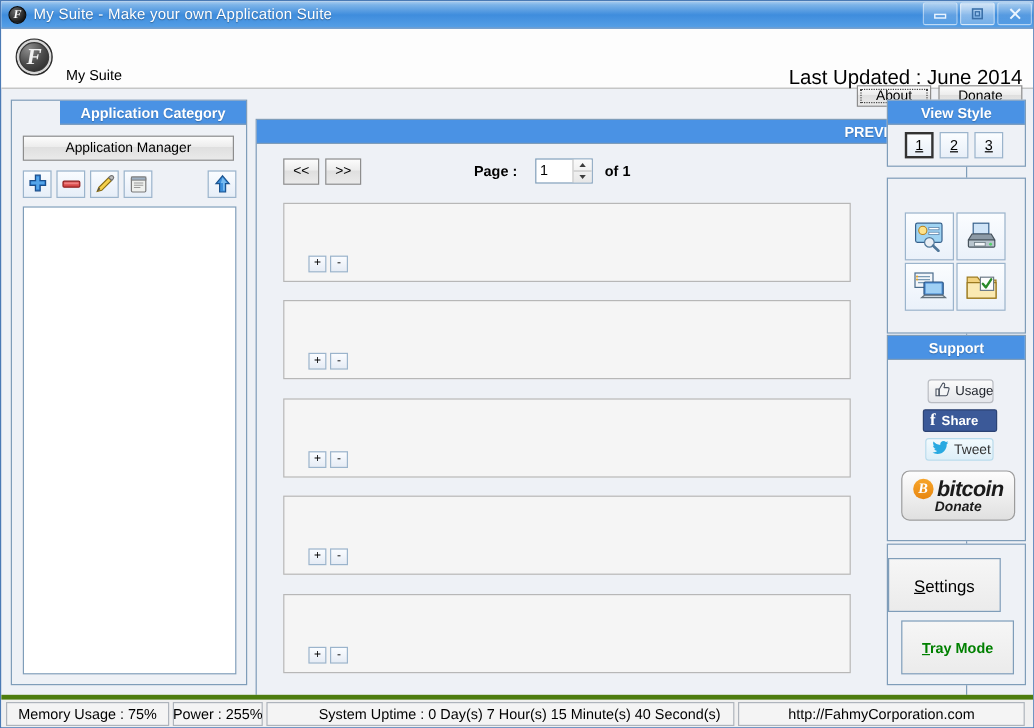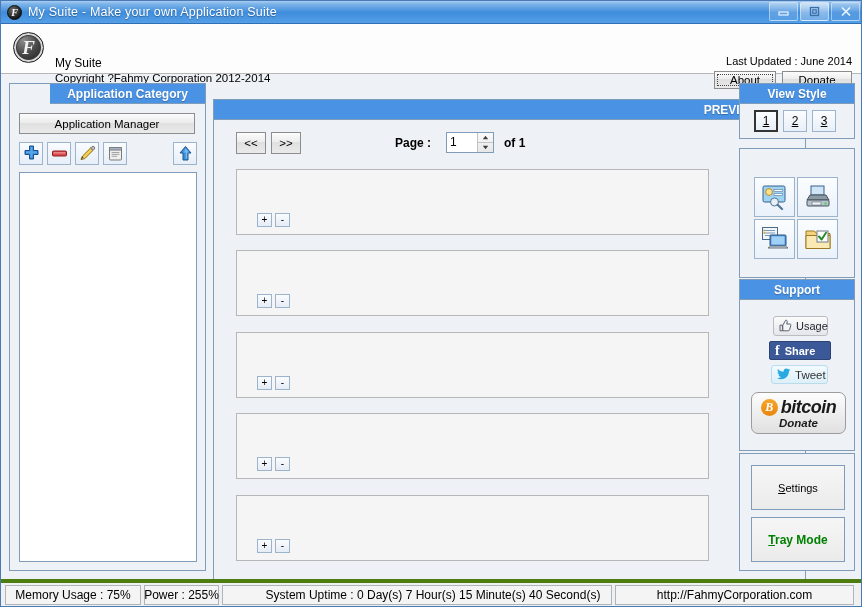--- a/index.html
+++ b/index.html
@@ -77,21 +77,21 @@
   #brand-name {
     position: absolute; left: 54px; top: 32px;
     font-size: 12px; font-weight: normal; color: #000;
   }
   #brand-copy {
     position: absolute; left: 54px; top: 48px;
     font-size: 11.5px; color: #000;
   }
   #lastupdated {
     position: absolute; right: 9px; top: 31px;
-    font-size: 11px; color: #000; white-space: nowrap;
+    font-size: 17px; color: #000; white-space: nowrap;
   }
   #hdr-buttons {
     position: absolute; right: 9px; top: 47px;
     display: flex; gap: 6px; margin-left: 12px;
   }
   .winbutton {
     background: linear-gradient(to bottom, #fcfcfc, #ececec 45%, #dfdfdf 46%, #eaeaea);
     border: 1px solid #8d8d8d;
     font-family: "Liberation Sans", sans-serif;
     font-size: 11.5px; color: #000;
@@ -237,25 +237,25 @@
     background: linear-gradient(to bottom,#f7a52a,#e8860f);
     color: #fff; font-family: "Liberation Serif", serif; font-weight: bold;
     font-size: 12px; font-style: italic;
     display: flex; align-items: center; justify-content: center;
   }
   #bitcoin-word { font-size: 18px; font-weight: bold; font-style: italic; color: #1b1b1b; letter-spacing: -.5px; }
   #bitcoin-sub { font-size: 11.5px; font-weight: bold; font-style: italic; color: #1b1b1b; margin-top: -1px; }
 
   #actions-panel { left: 738px; top: 452px; width: 116px; height: 118px; }
   #btn-settings {
-    position: absolute; left: 11px; top: 11px; width: 94px; height: 45px;
+    position: absolute; left: 0; top: 11px; width: 94px; height: 45px;
     background: linear-gradient(to bottom,#f6f6f6,#ebebeb);
     border: 1px solid #7f9db9;
     display: flex; align-items: center; justify-content: center;
-    font-size: 11px; color: #000;
+    font-size: 14px; color: #000;
   }
   #btn-traymode {
     position: absolute; left: 11px; top: 63px; width: 94px; height: 45px;
     background: linear-gradient(to bottom,#f6f6f6,#ebebeb);
     border: 1px solid #7f9db9;
     display: flex; align-items: center; justify-content: center;
     font-size: 12px; font-weight: bold; color: #008000;
   }
 
   
@@ -301,21 +301,20 @@
         <svg width="12" height="11" viewBox="0 0 12 11">
             <path d="M2 1.5 L10 9.5 M10 1.5 L2 9.5" stroke="#eaf4ff" stroke-width="1.7" fill="none"></path>
           </svg>
       </div>
     </div>
   </div>
 
   <div id="header">
     <div id="brand-logo">F</div>
     <div id="brand-name">My Suite</div>
-    <div id="brand-copy">Copyright ?Fahmy Corporation 2012-2014</div>
     <div id="lastupdated">Last Updated : June 2014</div>
     <div id="hdr-buttons">
       <div class="winbutton" id="btn-about">
         <span>About</span>
         <span class="focusring"></span>
       </div>
       <div class="winbutton" id="btn-donate">Donate</div>
     </div>
   </div>
 

